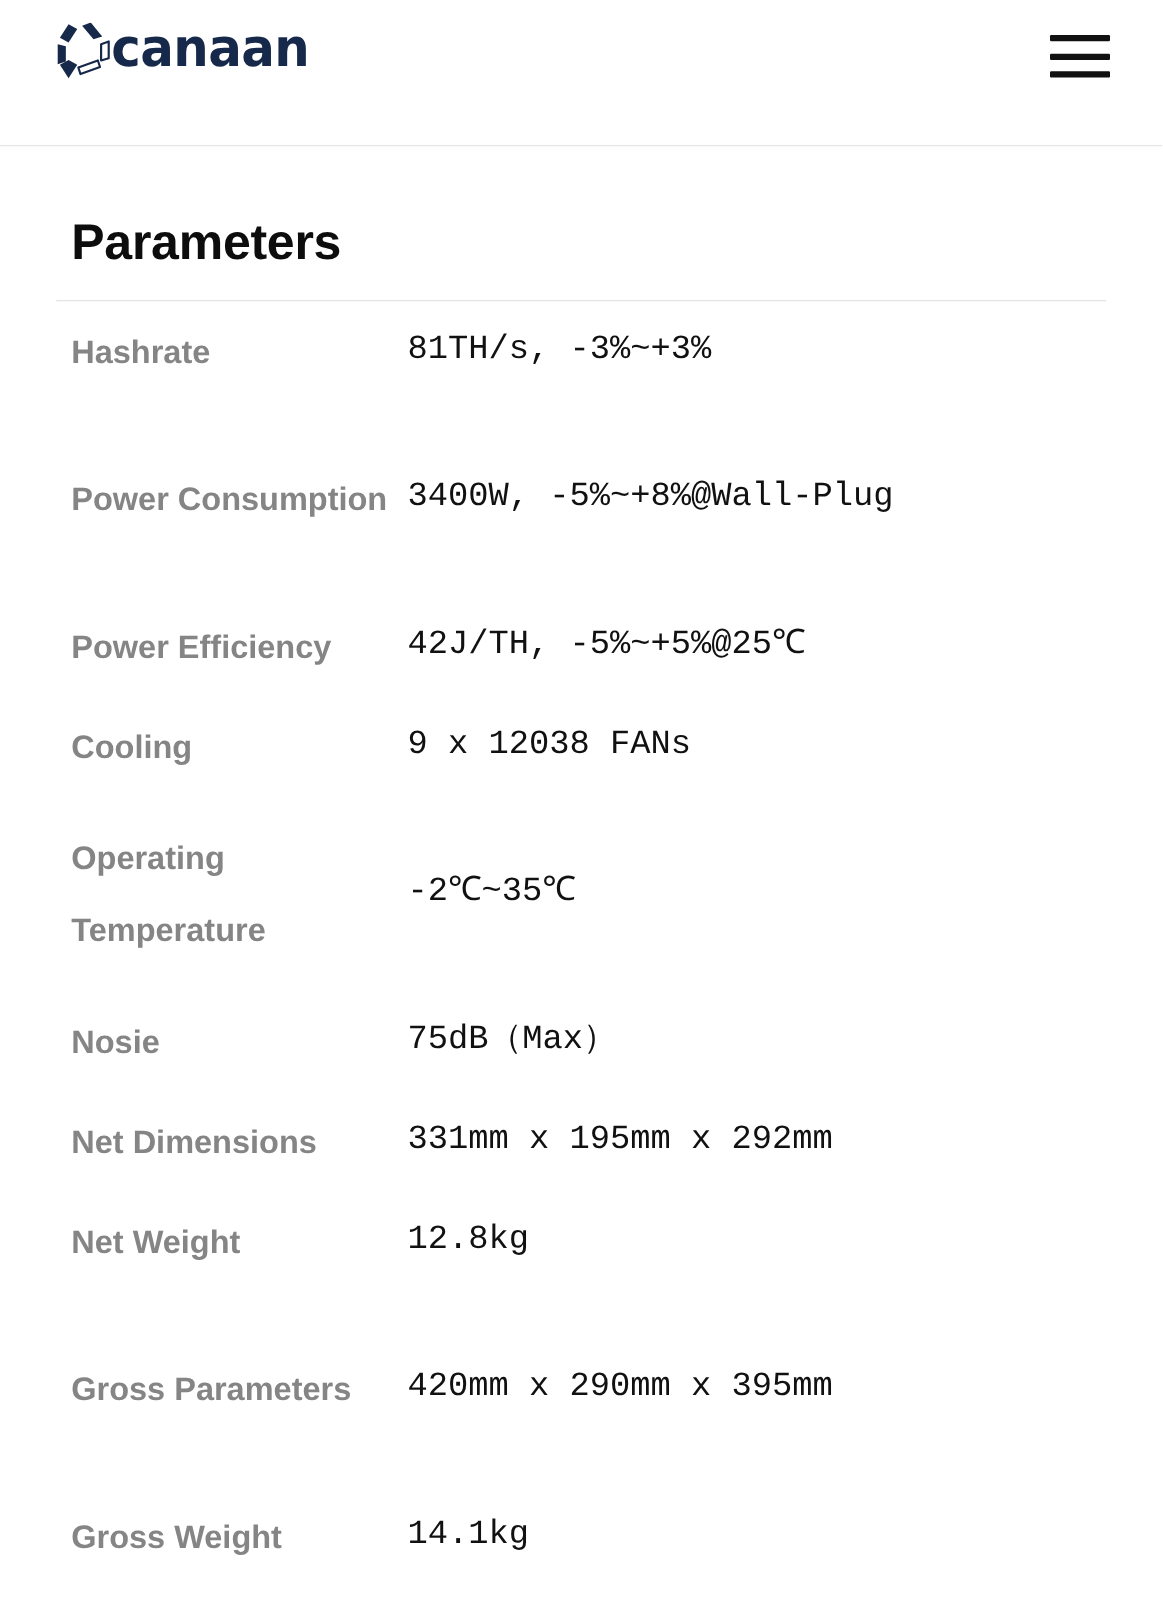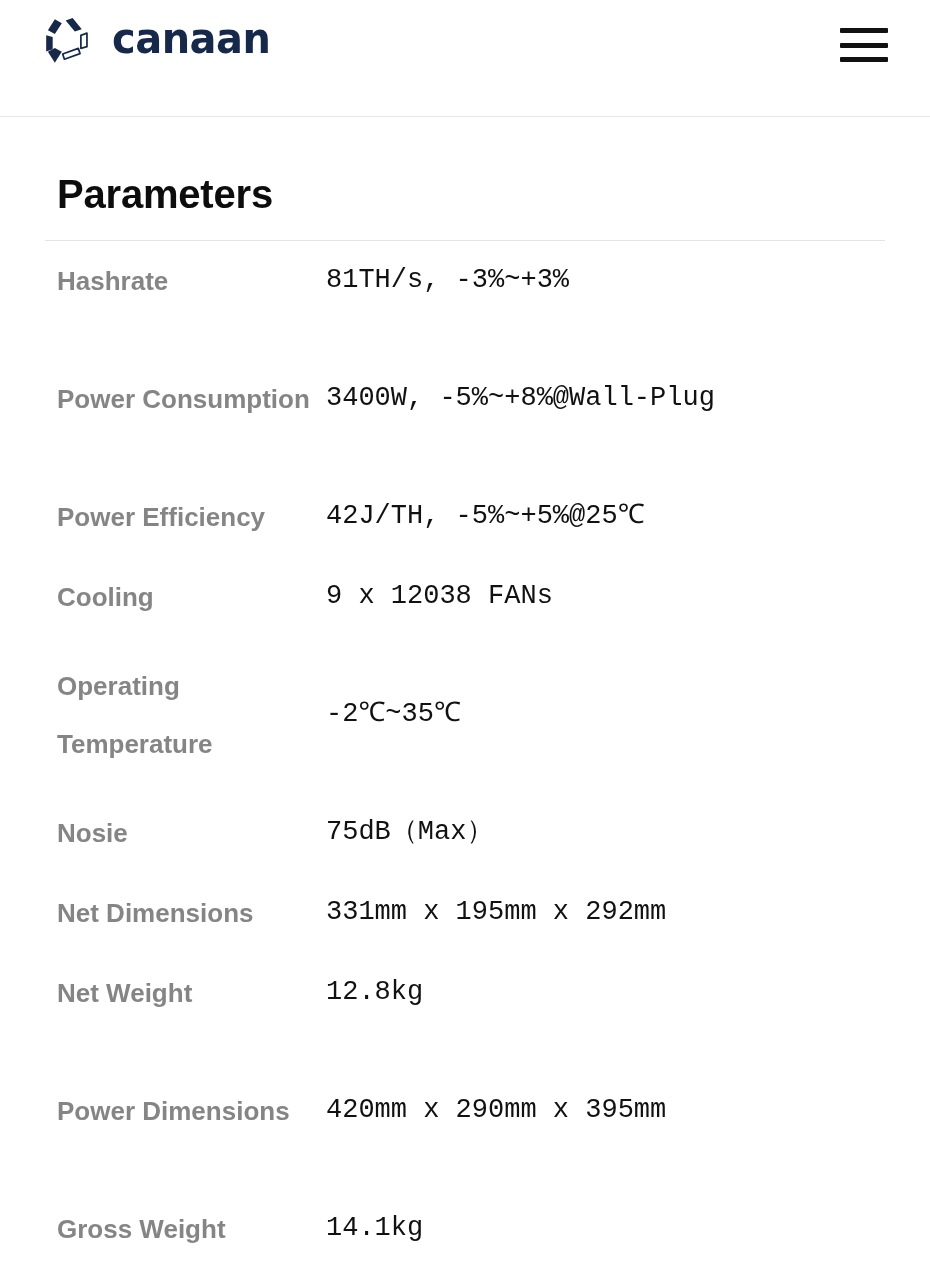--- a/index.html
+++ b/index.html
@@ -22,21 +22,21 @@
     height: 117px;
     box-sizing: border-box;
     border-bottom: 1px solid #e6e6e6;
     display: flex;
     align-items: flex-start;
     padding: 0;
   }
   .brand {
     display: flex;
     align-items: center;
-    gap: 23px;
+    gap: 0;
     position: absolute;
     left: 45px;
     top: 18px;
     text-decoration: none;
   }
   .brand-mark {
     width: 44px;
     height: 46px;
     display: block;
     flex: 0 0 auto;
@@ -210,21 +210,21 @@
         <td class="param-label">Net Dimensions</td>
         <td class="param-value">331mm x 195mm x 292mm</td>
       </tr>
 
       <tr class="param-row short">
         <td class="param-label">Net Weight</td>
         <td class="param-value">12.8kg</td>
       </tr>
 
       <tr class="param-row tall">
-        <td class="param-label">Power Dimensions</td>
+        <td class="param-label">Gross Parameters</td>
         <td class="param-value">420mm x 290mm x 395mm</td>
       </tr>
 
       <tr class="param-row short">
         <td class="param-label">Gross Weight</td>
         <td class="param-value">14.1kg</td>
       </tr>
 
     </tbody>
   </table>

